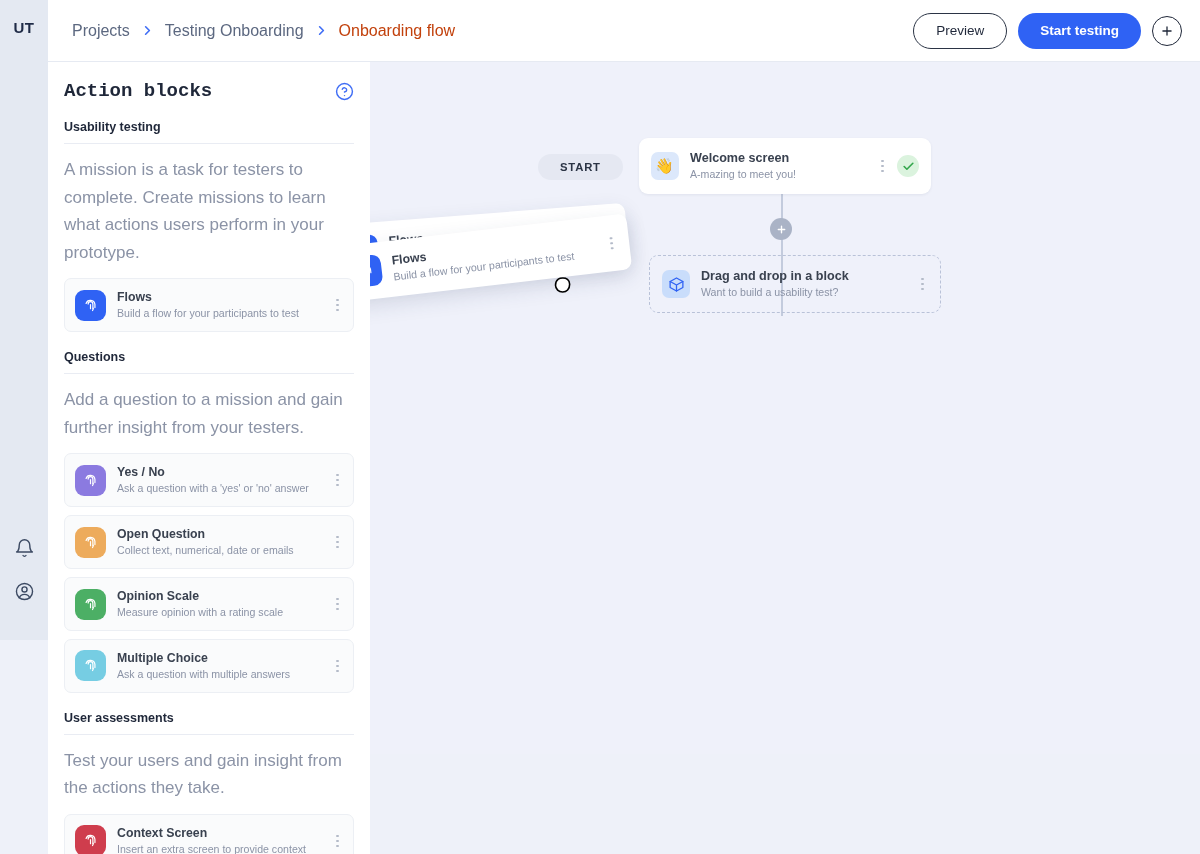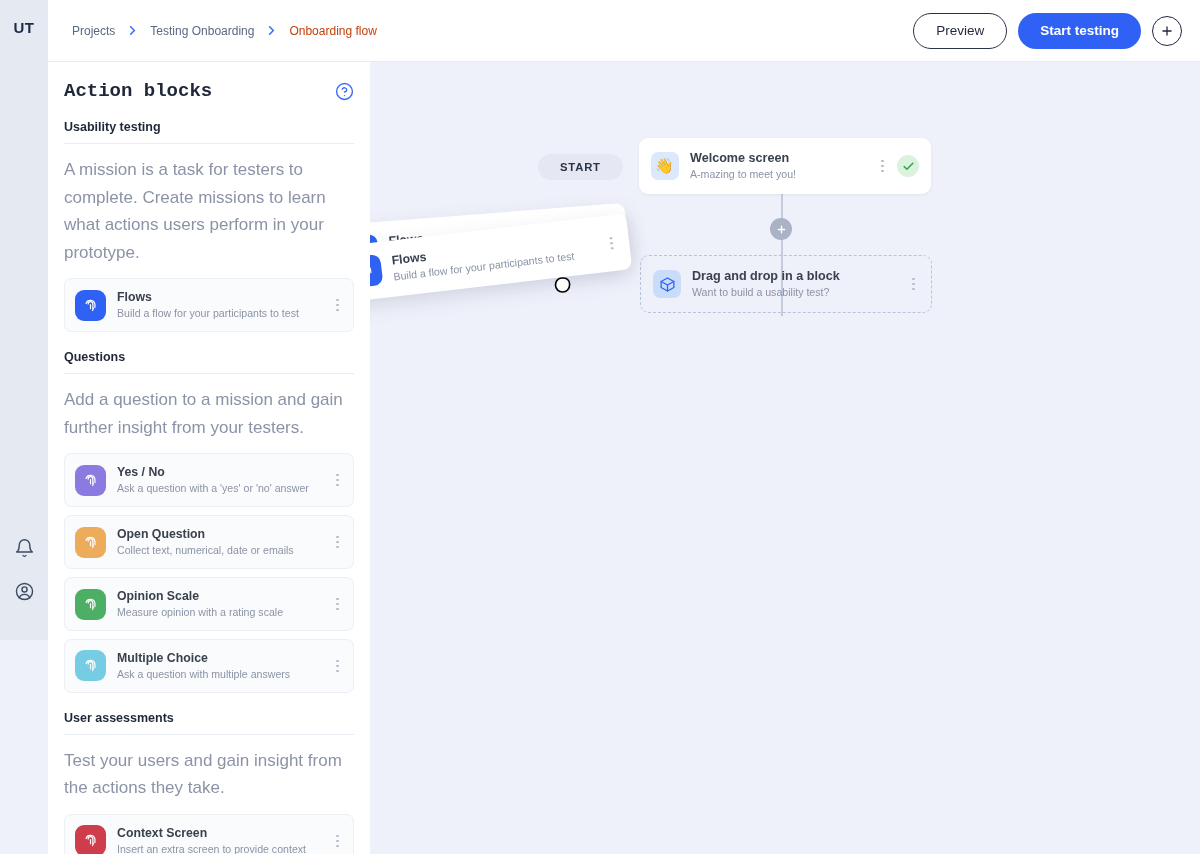--- a/index.html
+++ b/index.html
@@ -31,21 +31,21 @@
   
   #topbar {
     position: absolute; left: 48px; top: 0;
     width: 1152px; height: 62px;
     background: #fff;
     border-bottom: 1px solid #e6eaf2;
     display: flex; align-items: center;
   }
   #crumbs { display: flex; align-items: center; margin-left: 16px; gap: 2px; }
   .crumb {
-    font-size: 12px; color: #5c6880; padding: 4px 8px;
+    font-size: 16px; color: #5c6880; padding: 4px 8px;
     cursor: pointer; white-space: nowrap;
   }
   .crumb.last { color: #c2410c; }
   .chev { width: 15px; height: 15px; color: #3f6df5; flex: none; }
 
   #topbar-actions {
     margin-left: auto; margin-right: 18px;
     display: flex; align-items: center; gap: 11px;
   }
   #btn-preview {
@@ -158,21 +158,21 @@
     width: 1.6px; height: 122px; background: #c3cbdd;
   }
   #plus-node {
     position: absolute; left: 400px; top: 156px;
     width: 22px; height: 22px; border-radius: 50%;
     background: #aab3c6; color: #fff;
     display: flex; align-items: center; justify-content: center;
     cursor: pointer;
   }
   #node-drop {
-    position: absolute; left: 270px; top: 193px;
+    position: absolute; left: 279px; top: 193px;
     width: 292px;
     border: 1.6px dashed #b9c2d8;
     border-radius: 9px;
     background: transparent;
     box-shadow: none;
   }
   #drop-ico { background: #c9ddfb; }
   #drop-ico svg { width: 17px; height: 17px; color: #2f62f4; }
 
   

